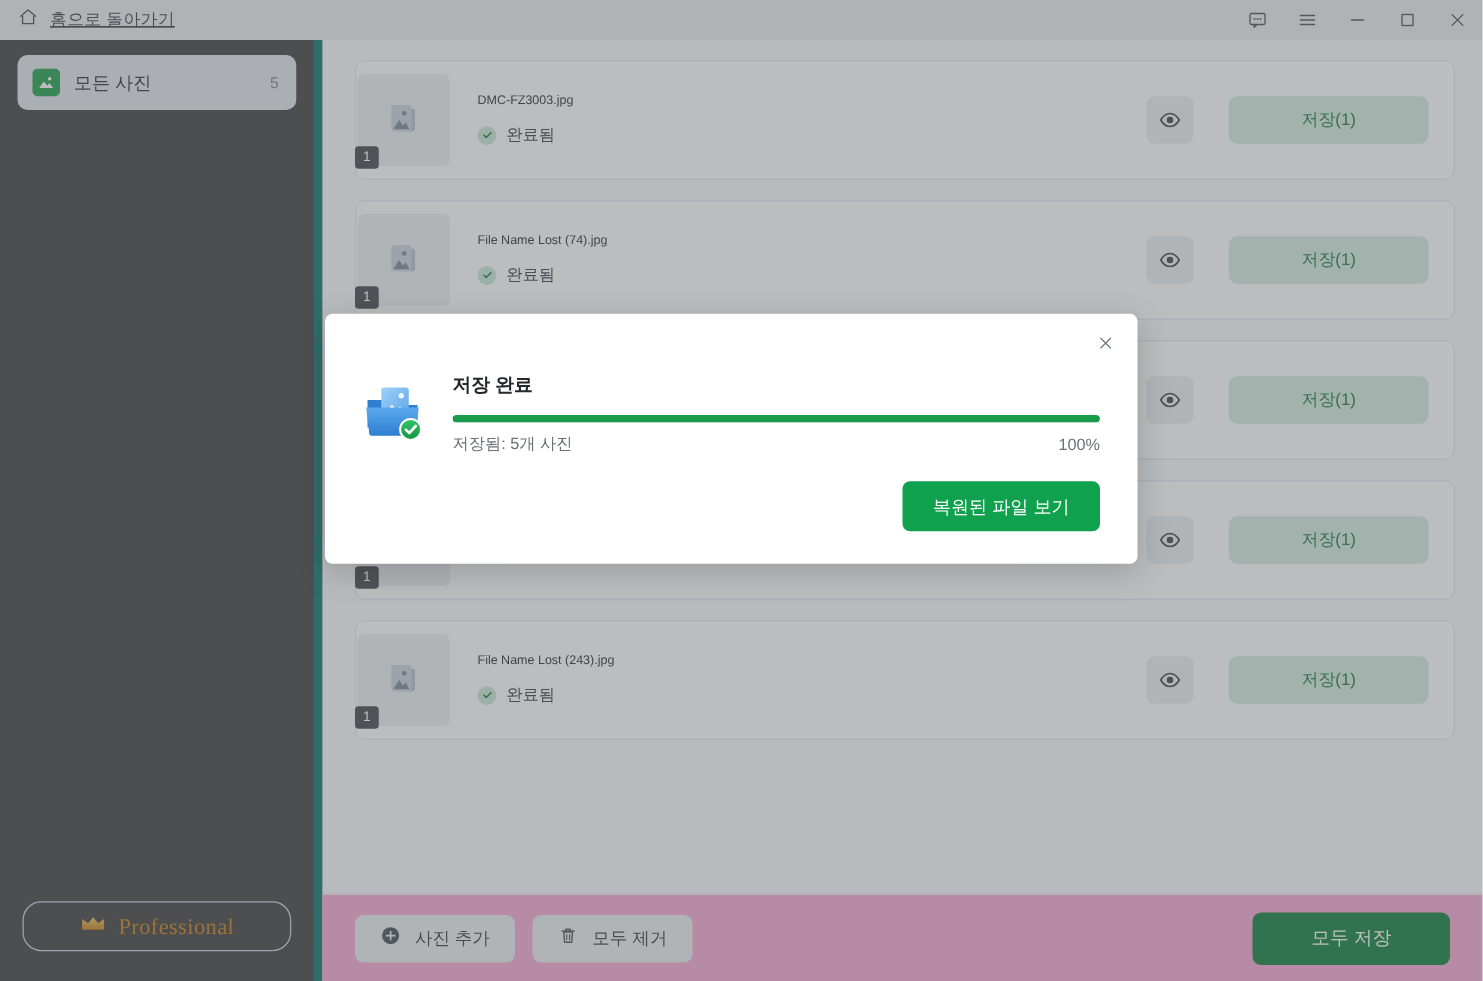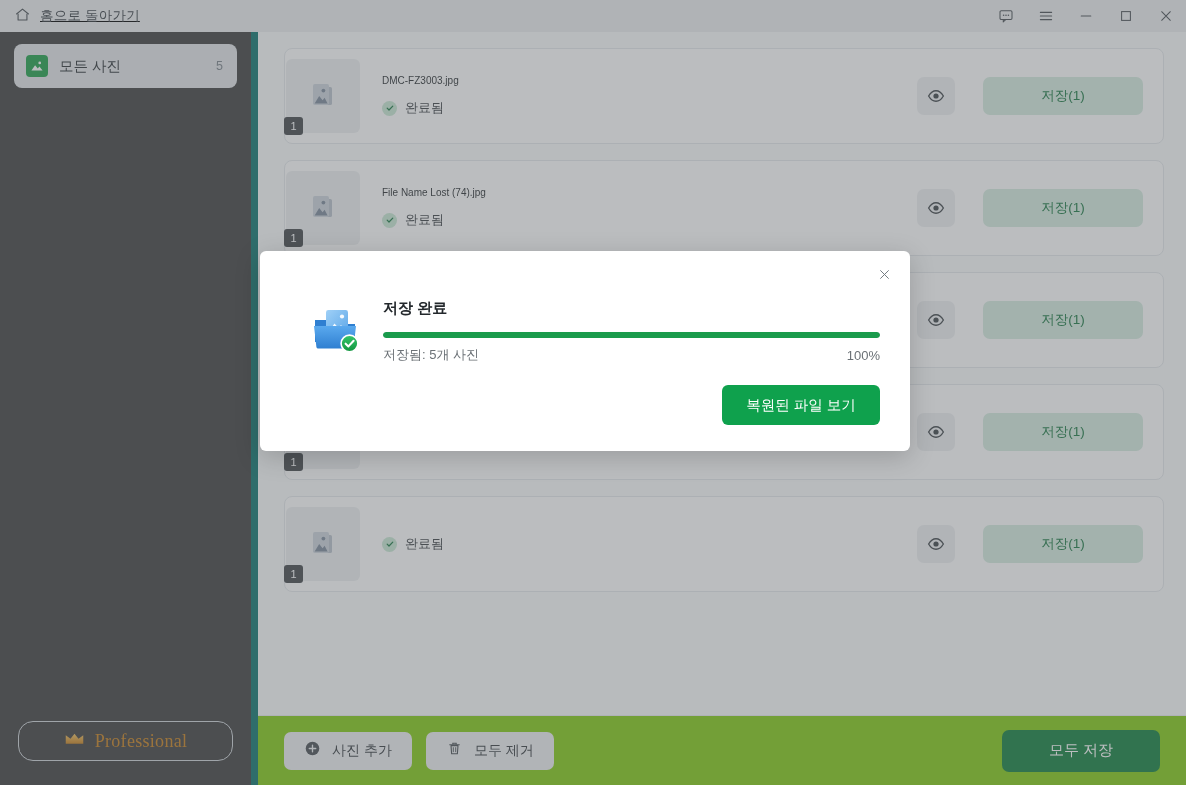--- a/index.html
+++ b/index.html
@@ -164,21 +164,21 @@
   }
   .save-btn-label { font-size: 13.5px; color: #1d7a45; }
 
   
   .bottombar {
     height: 70px; flex: 0 0 70px;
     border-top: 1px solid #eaedef;
     display: flex; align-items: center;
     padding: 0 26px 0 26px;
     gap: 14px; box-sizing: border-box;
-    background: #84cc16;
+    background: #f9a8d4;
   }
   .ghost-btn {
     height: 38px; border-radius: 7px;
     background: #eef0f2;
     display: flex; align-items: center;
     gap: 11px; padding: 0 20px;
     cursor: default;
   }
   .ghost-label { font-size: 14px; color: #3a3f43; }
   .bb-spacer { flex: 1 1 auto; }
@@ -209,21 +209,21 @@
     box-sizing: border-box;
   }
   .modal-close {
     position: absolute; right: 12px; top: 9px;
     width: 28px; height: 28px;
     display: flex; align-items: center; justify-content: center;
     cursor: default;
   }
   .modal-body {
     display: flex; align-items: flex-start;
-    padding: 48px 30px 0 48px;
+    padding: 48px 30px 0 27px;
   }
   .modal-icon { width: 54px; height: 54px; flex: 0 0 54px; margin-right: 21px; margin-top: 3px;}
   .modal-main { flex: 1 1 auto; min-width: 0; }
   .modal-title {
     font-size: 15px; font-weight: bold; color: #23282c;
     margin-bottom: 14px;
   }
   .progress-track {
     height: 6px; border-radius: 3px;
     background: #e6e8ea; overflow: hidden;
@@ -470,20 +470,21 @@
                 <svg width="40" height="40" viewBox="0 0 40 40">
                   <rect x="16" y="11" width="13" height="18" rx="1.6" fill="#b9c1cb"></rect>
                   <rect x="10" y="8" width="16" height="21" rx="1.8" fill="#ccd3db"></rect>
                   <circle cx="20.4" cy="14.6" r="1.9" fill="#7d8b9c"></circle>
                   <path d="M11.6 27.4 L16.2 20 L19.6 24.3 L21.6 21.8 L24.6 27.4 Z" fill="#7d8b9c"></path>
                 </svg>
               </div>
               <div class="thumb-badge">1</div>
             </div>
             <div class="row-info">
+              <div class="row-name">File Name Lost (243).jpg</div>
               <div class="row-status">
                 <span class="check-circle">
                   <svg width="10" height="10" viewBox="0 0 12 12">
                     <path d="M2.6 6.2 L4.8 8.4 L9.3 3.8" fill="none" stroke="#1d7a45" stroke-width="1.5" stroke-linecap="round" stroke-linejoin="round"></path>
                   </svg>
                 </span>
                 <span class="status-text">완료됨</span>
               </div>
             </div>
             <div class="eye-btn">

